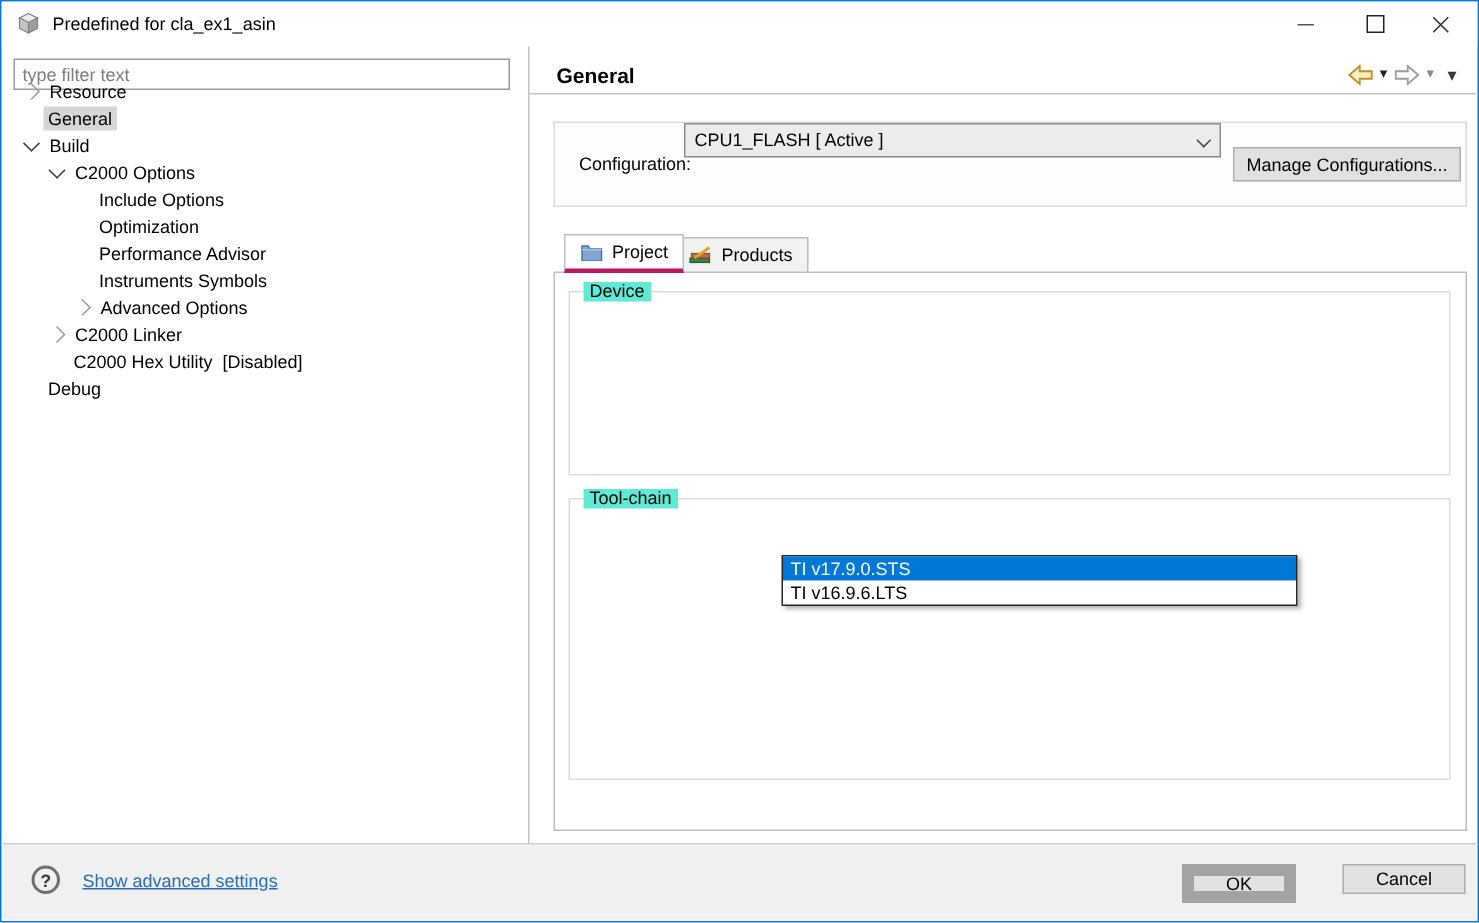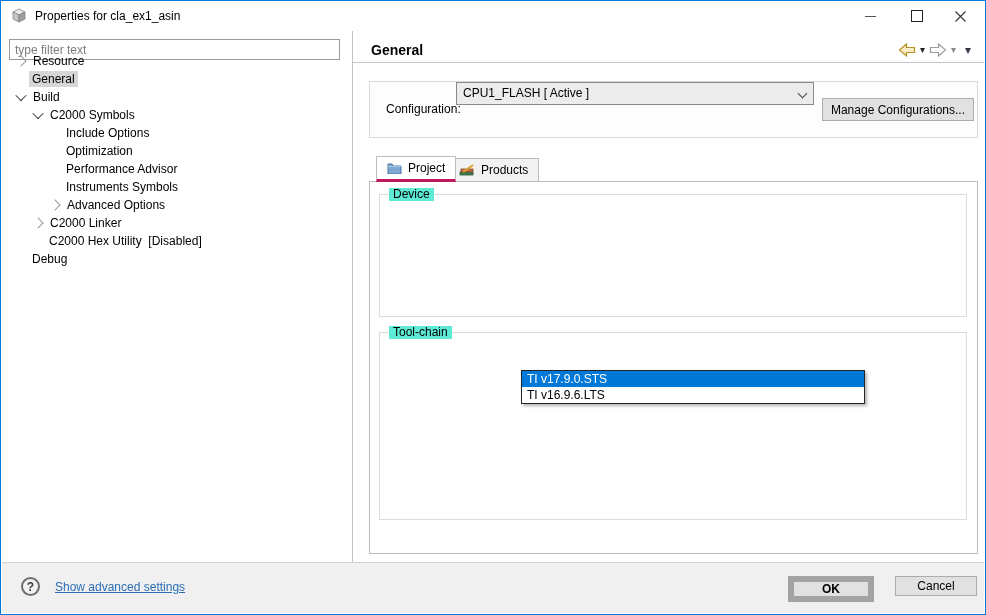--- a/index.html
+++ b/index.html
@@ -79,39 +79,39 @@
     border:1px solid #262626;background:#fff;z-index:9;box-shadow:2px 2px 3px rgba(0,0,0,.3);}
   .popup-item{height:16px;line-height:16px;padding:0 5px;white-space:nowrap;}
   .popup-item.sel{background:#0078d7;color:#fff;}
 
   
   .footer{position:absolute;left:1px;right:1px;bottom:1px;height:50px;background:#f0f0f0;border-top:1px solid #d0d0d0;}
   .help-circle{position:absolute;left:19px;top:14px;width:19px;height:19px;box-sizing:border-box;
     border:2px solid #6e6e6e;border-radius:50%;display:flex;align-items:center;justify-content:center;
     font-weight:bold;font-size:12px;color:#3a3a3a;}
   .adv-link{position:absolute;left:53px;top:17px;color:#2b6cb5;text-decoration:underline;cursor:pointer;}
-  .btn-ok{left:786px;top:13px;width:86px;height:26px;border:6px solid #a3a3a3;font-weight:bold;}
+  .btn-ok{left:786px;top:13px;width:76px;height:26px;border:8px solid #a3a3a3;}
   .btn-cancel{left:893px;top:13px;width:82px;height:20px;}
 
   u{text-decoration:underline;}
 </style>
 </head>
 <body>
 
 <div class="window">
 
   <div class="titlebar">
     <span class="title-icon">
       <svg width="16" height="16" viewBox="0 0 16 16">
         <polygon points="8,1 14,4 8,7 2,4" fill="#ececec" stroke="#808080" stroke-width="0.8"></polygon>
         <polygon points="2,4 8,7 8,14 2,11" fill="#c6c6c6" stroke="#808080" stroke-width="0.8"></polygon>
         <polygon points="14,4 8,7 8,14 14,11" fill="#9e9e9e" stroke="#808080" stroke-width="0.8"></polygon>
       </svg>
     </span>
-    <span class="title-text">Properties for cla_ex1_asin</span>
+    <span class="title-text">Predefined for cla_ex1_asin</span>
     <span class="win-btn win-min">
         <span class="min-glyph"></span>
       </span>
     <span class="win-btn win-max">
         <span class="max-glyph"></span>
       </span>
     <span class="win-btn win-close">
       <svg width="11" height="11" viewBox="0 0 11 11">
           <path d="M0.5,0.5 L10.5,10.5 M10.5,0.5 L0.5,10.5" stroke="#333" stroke-width="1.1" fill="none"></path>
         </svg>
@@ -127,21 +127,21 @@
       <div class="tree-row selected">
         <span class="chev none" style="margin-left: 16px;"></span>
         <span class="tree-label">General</span>
       </div>
       <div class="tree-row">
         <span class="chev expanded" style="margin-left: 16px;"></span>
         <span class="tree-label">Build</span>
       </div>
       <div class="tree-row">
         <span class="chev expanded" style="margin-left: 33px;"></span>
-        <span class="tree-label">C2000 Symbols</span>
+        <span class="tree-label">C2000 Options</span>
       </div>
       <div class="tree-row">
         <span class="chev none" style="margin-left: 50px;"></span>
         <span class="tree-label">Include Options</span>
       </div>
       <div class="tree-row">
         <span class="chev none" style="margin-left: 50px;"></span>
         <span class="tree-label">Optimization</span>
       </div>
       <div class="tree-row">

